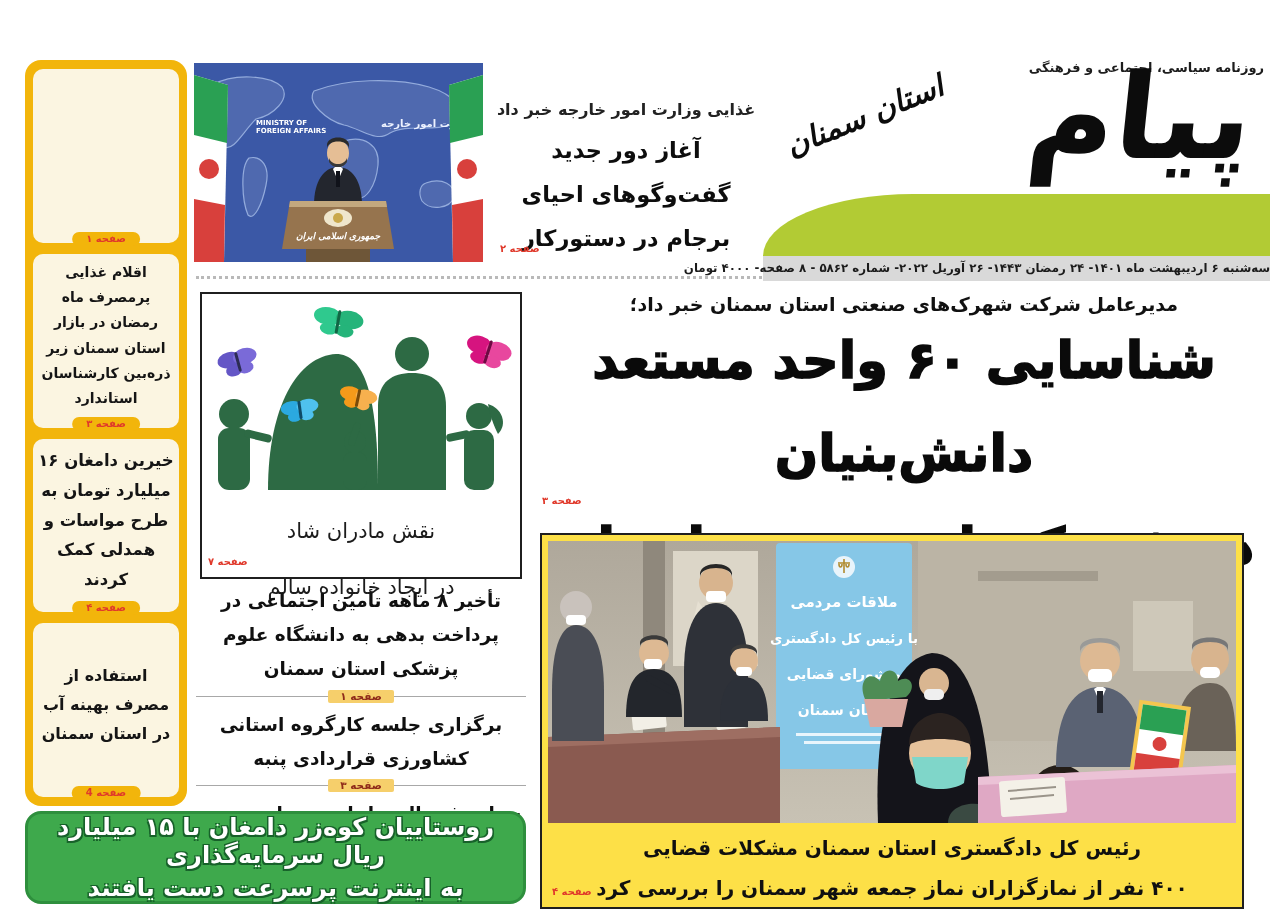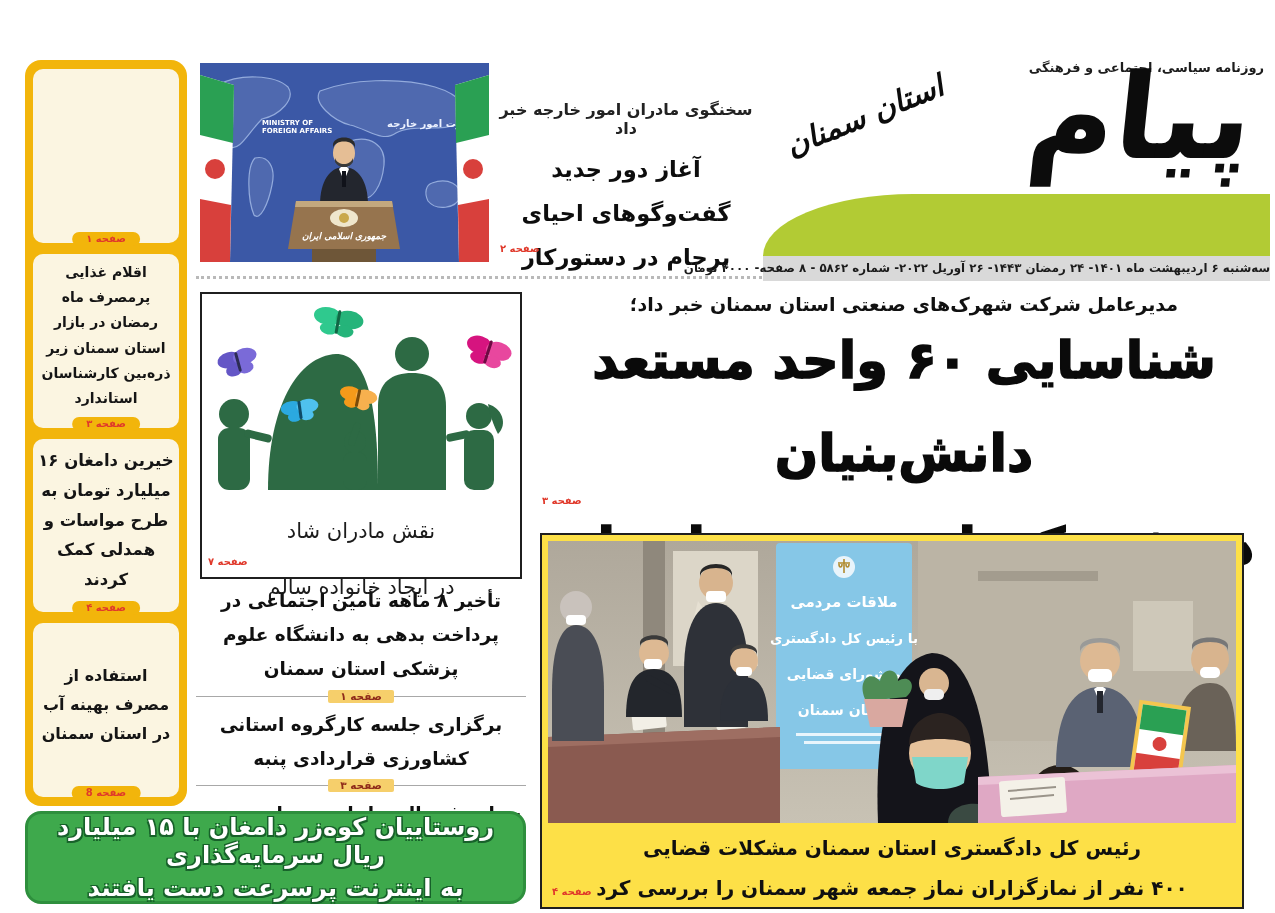--- a/index.html
+++ b/index.html
@@ -15,21 +15,21 @@
   .side-title{font-weight:bold;color:#151515;line-height:1.8;}
   .side-box:nth-child(1) .side-title{font-size:17.5px;}
   .side-box:nth-child(2) .side-title{font-size:14px;}
   .side-box:nth-child(3) .side-title{font-size:16.5px;}
   .side-box:nth-child(4) .side-title{font-size:16px;}
   .side-tag{position:absolute;bottom:-3px;left:50%;transform:translateX(-50%);
             background:#F2B50B;color:#E0392B;font-size:10px;font-weight:bold;
             padding:1px 14px 2px;border-radius:7px;white-space:nowrap;}
 
   
-  .ministry{left:200px;top:63px;width:289px;height:171px;}
+  .ministry{left:194px;top:63px;width:289px;height:171px;}
 
   
   .top-article{left:490px;top:86px;width:272px;height:176px;text-align:center;}
   .top-kicker{font-size:16px;font-weight:600;color:#222;margin-top:14px;}
   .top-title{font-size:22.5px;font-weight:bold;color:#0d0d0d;line-height:1.95;margin-top:10px;}
   .ptag-red{color:#E0392B;font-size:10px;font-weight:bold;}
   .top-article .ptag-red{position:absolute;left:10px;bottom:8px;}
 
   
   .masthead{left:763px;top:30px;width:507px;height:226px;}
@@ -93,21 +93,21 @@
     <div class="side-box">
       <div class="side-title">اقلام غذایی پرمصرف ماه رمضان در بازار استان سمنان زیر ذره‌بین کارشناسان استاندارد</div>
       <div class="side-tag">صفحه ۳</div>
     </div>
     <div class="side-box">
       <div class="side-title">خیرین دامغان ۱۶ میلیارد تومان به طرح مواسات و همدلی کمک کردند</div>
       <div class="side-tag">صفحه ۴</div>
     </div>
     <div class="side-box">
       <div class="side-title">استفاده از مصرف بهینه آب در استان سمنان</div>
-      <div class="side-tag">صفحه 8</div>
+      <div class="side-tag">صفحه 4</div>
     </div>
   </div>
 
   <div class="abs ministry">
     <svg width="289" height="199" viewBox="0 0 289 199">
       <rect x="0" y="0" width="289" height="199" fill="#3B58A6"></rect>
 
       <g fill="rgba(255,255,255,0.10)" stroke="#93ABDC" stroke-width="1.2">
         <path d="M18,22 C40,10 75,12 88,24 C96,36 80,52 62,56 C48,70 40,88 30,84 C22,70 10,40 18,22 Z"></path>
         <path d="M55,95 C68,92 76,104 72,122 C68,142 60,158 54,152 C48,138 46,104 55,95 Z"></path>
@@ -147,21 +147,21 @@
         <polygon points="96,138 192,138 193,144 95,144" fill="#C3A87E"></polygon>
         <ellipse cx="144" cy="155" rx="14" ry="9" fill="#EFE6CC"></ellipse>
         <circle cx="144" cy="155" r="5" fill="#C9A84C"></circle>
         <text x="144" y="176" font-size="9" font-style="italic" font-weight="bold" fill="#ffffff" text-anchor="middle">جمهوری اسلامی ایران</text>
         <rect x="112" y="186" width="64" height="13" fill="#6E5638"></rect>
       </g>
     </svg>
   </div>
 
   <div class="abs top-article">
-    <div class="top-kicker">سخنگوی مادران امور خارجه خبر داد</div>
+    <div class="top-kicker">غذایی وزارت امور خارجه خبر داد</div>
     <div class="top-title">آغاز دور جدید گفت‌وگوهای احیای برجام در دستورکار</div>
     <div class="ptag-red">صفحه ۲</div>
   </div>
 
   <div class="abs masthead">
     <div class="green-blob"></div>
     <div class="tagline">روزنامه سیاسی، اجتماعی و فرهنگی</div>
     <div class="logo-sub">استان سمنان</div>
     <div class="logo-main">پیام</div>
   </div>

